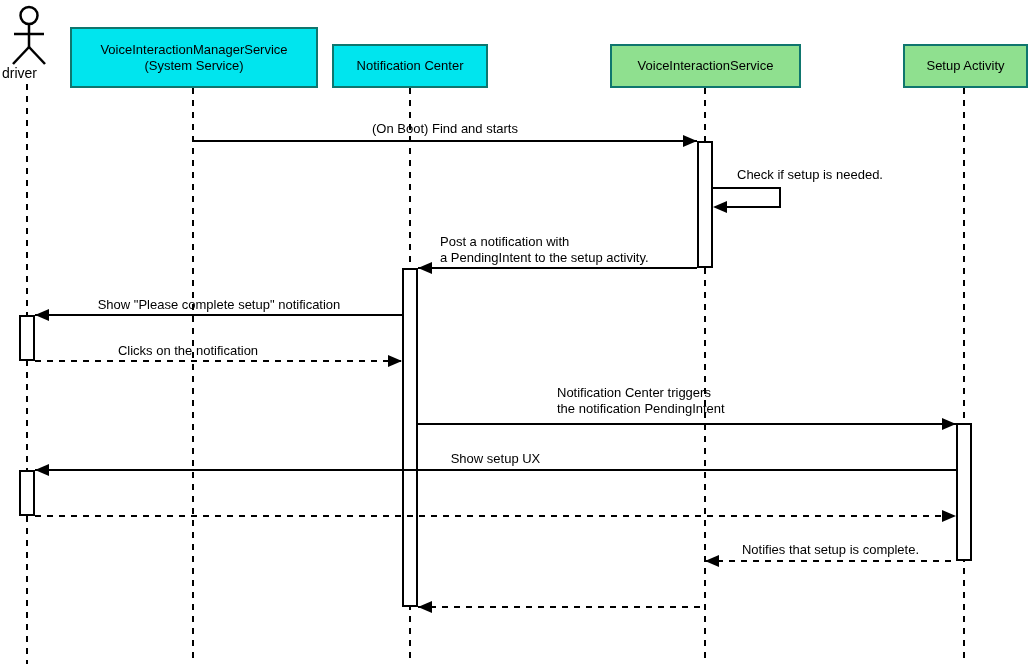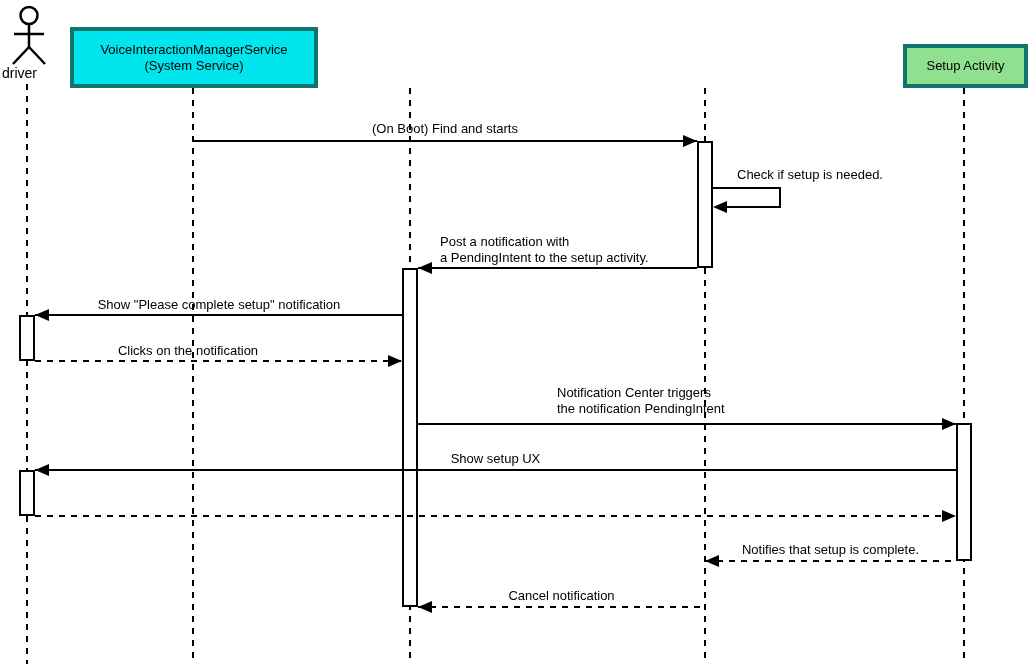--- a/index.html
+++ b/index.html
@@ -1,21 +1,21 @@
 <!DOCTYPE html>
 <html><head>
 <meta charset="utf-8">
 <style>
   html,body { margin:0; padding:0; background:#ffffff; }
   .stage {
     position:relative; width:1035px; height:664px; background:#ffffff;
     font-family:"Liberation Sans", sans-serif; color:#000; overflow:hidden;
   }
   .pbox {
-    position:absolute; box-sizing:border-box; border:4px solid #0f766e;
+    position:absolute; box-sizing:border-box; border:2px solid #0f766e;
     display:flex; align-items:center; justify-content:center;
     text-align:center; font-size:13px; line-height:16px; z-index:4;
   }
   .pbox.cyan  { background:#00e5ee; }
   .pbox.green { background:#8fe08f; }
   .pre { white-space:pre-line; }
   .lifeline {
     position:absolute; width:2px; z-index:1;
     background:repeating-linear-gradient(to bottom,#000 0 6px,transparent 6px 12px);
   }
@@ -51,20 +51,26 @@
       <line x1="8" y1="29" x2="38" y2="29" stroke="#000" stroke-width="2.5"></line>
       <line x1="23" y1="42" x2="7" y2="59" stroke="#000" stroke-width="2.5"></line>
       <line x1="23" y1="42" x2="39" y2="59" stroke="#000" stroke-width="2.5"></line>
     </svg>
     <div class="actor-label">driver</div>
   </div>
 
   <div class="pbox cyan" style="left:70px;top:27px;width:248px;height:61px">
     <span class="pre">VoiceInteractionManagerService
 (System Service)</span>
+  </div>
+  <div class="pbox cyan" style="left:332px;top:44px;width:156px;height:44px">
+    <span>Notification Center</span>
+  </div>
+  <div class="pbox green" style="left:610px;top:44px;width:191px;height:44px">
+    <span>VoiceInteractionService</span>
   </div>
   <div class="pbox green" style="left:903px;top:44px;width:125px;height:44px">
     <span>Setup Activity</span>
   </div>
 
   <div class="lifeline" style="left:26px;top:84px;height:580px"></div>
   <div class="lifeline" style="left:192px;top:88px;height:576px"></div>
   <div class="lifeline" style="left:409px;top:88px;height:576px"></div>
   <div class="lifeline" style="left:704px;top:88px;height:576px"></div>
   <div class="lifeline" style="left:963px;top:88px;height:576px"></div>
@@ -109,15 +115,14 @@
 
   <div class="msgline-dashed" style="left:35px;top:515px;width:921px"></div>
   <div class="ah ah-right" style="left:942px;top:510px"></div>
 
   <div class="msgline-dashed" style="left:705px;top:560px;width:251px"></div>
   <div class="ah ah-left" style="left:705px;top:555px"></div>
   <div class="mlabel center" style="left:705px;top:542px;width:251px">Notifies that setup is complete.</div>
 
   <div class="msgline-dashed" style="left:418px;top:606px;width:287px"></div>
   <div class="ah ah-left" style="left:418px;top:601px"></div>
-  <div class="mlabel center" style="left:418px;top:588px;width:287px">Cancel notification</div>
 
 </div>
 
 </body></html>

